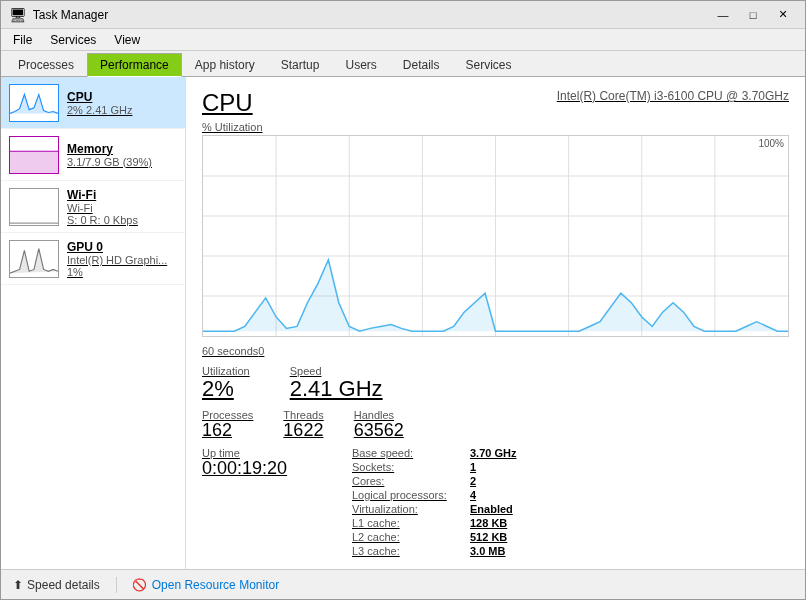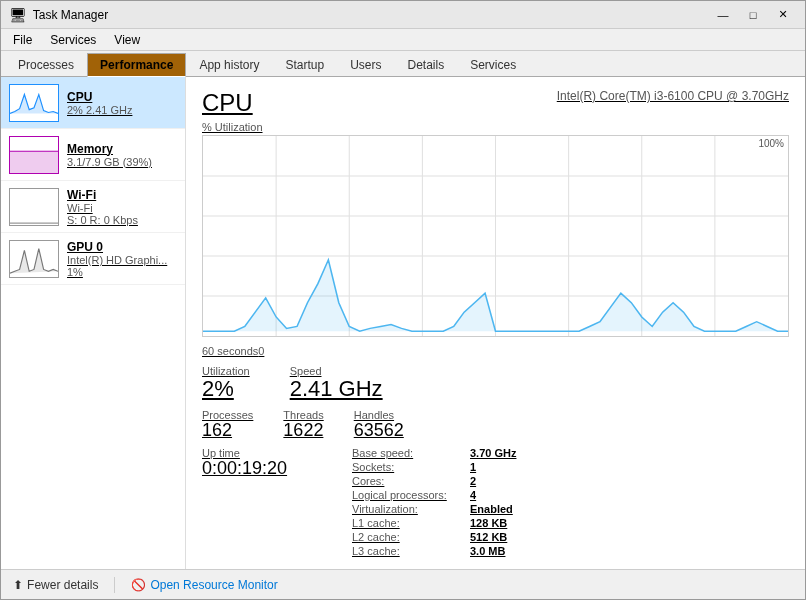--- a/index.html
+++ b/index.html
@@ -82,25 +82,25 @@
       font-size: 12px;
       border: 1px solid transparent;
       border-bottom: none;
       background: transparent;
       color: #333;
       height: 24px;
       display: flex;
       align-items: center;
     }
     .tab.active {
-      background: #a16207;
+      background: #84cc16;
       border: 1px solid #aaa;
       border-bottom: 1px solid #fff;
       color: #000;
-      font-weight: 700;
+      font-weight: 400;
       margin-bottom: -1px;
       z-index: 1;
     }
     .main-content {
       display: flex;
       flex: 1;
       overflow: hidden;
       text-decoration: underline;
     }
     .sidebar {
@@ -456,21 +456,21 @@
             </div>
           </div>
         </div>
       </div>
     </div>
   </div>
 
   <div class="bottom-bar">
     <div class="bottom-btn">
       <span style="font-size:12px;">⬆</span>
-      <span>Fewer details</span>
+      <span>Speed details</span>
     </div>
     <div style="width:1px; height:16px; background:#ccc;"></div>
     <div class="bottom-btn-link">
       <span style="font-size:12px; color:#e05;">🚫</span>
       <span>Open Resource Monitor</span>
     </div>
   </div>
 </div>
 
 </body></html>

